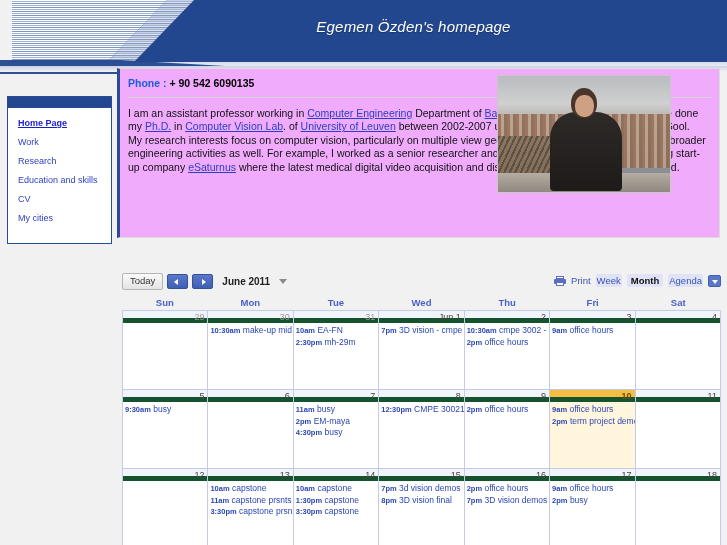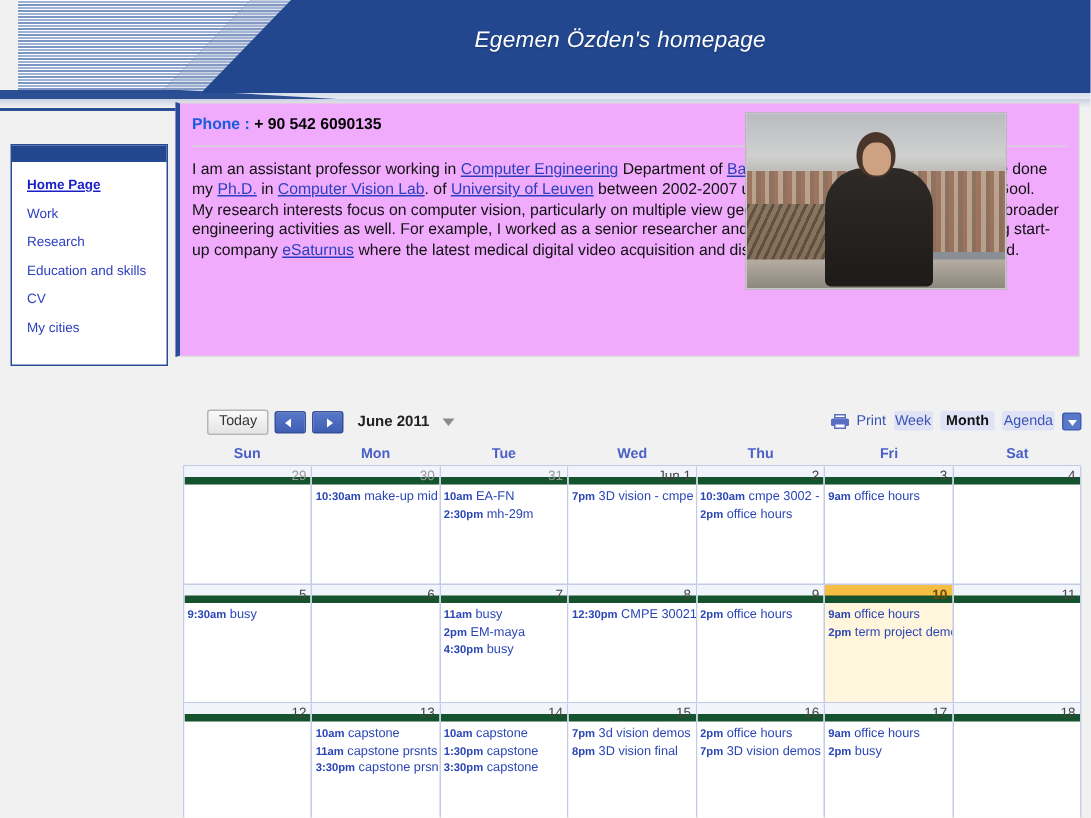--- a/index.html
+++ b/index.html
@@ -174,21 +174,21 @@
     width: 599px; height: 272px;
     font-family: "Liberation Sans", sans-serif;
   }
   .cal-title {
     font-size: 10.5px; font-weight: bold; color: #222;
     padding-bottom: 4px;
   }
   .cal-toolbar {
     position: relative; height: 19px; margin-bottom: 5px;
   }
-  .tb-left { position: absolute; left: 16px; top: 0; display: flex; align-items: center; gap: 4px; }
+  .tb-left { position: absolute; left: 0; top: 0; display: flex; align-items: center; gap: 4px; }
   .btn-today {
     font-size: 9.5px; color: #333;
     background: linear-gradient(to bottom,#fafafa,#e4e4e4);
     border: 1px solid #b5b5b5; border-radius: 2px;
     padding: 2px 7px 3px 7px;
     line-height: 10px;
   }
   .nav-btn {
     width: 21px; height: 15px;
     background: linear-gradient(to bottom,#5a78c8,#3f5fb5);

